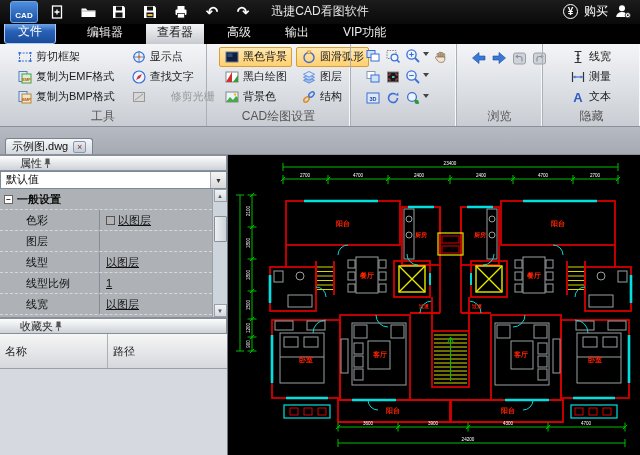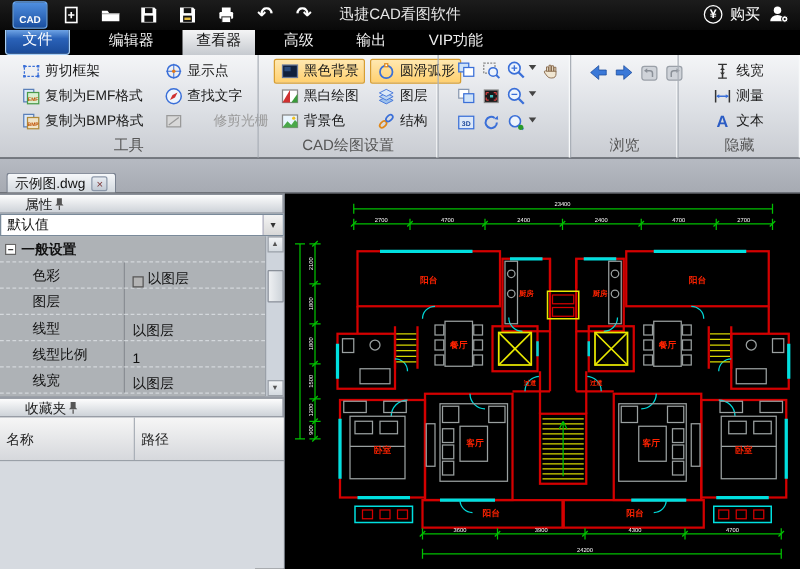--- a/index.html
+++ b/index.html
@@ -64,21 +64,21 @@
   .preset { height:18px; margin:0; background:#fff; border:1px solid #7a8a9a; display:flex;
     justify-content:space-between; font-size:11px; color:#111; cursor:pointer; }
   .preset .txt { padding-left:5px; }
   .preset .arrowbox { width:16px; height:100%; display:flex; align-items:center; justify-content:center;
     background:linear-gradient(#f4f4f4,#d8d8d8); border-left:1px solid #aab; font-size:7px; color:#333; }
   .gridwrap { height:129px; display:flex; border-bottom:1px solid #8a9099; }
   .grows { flex:1; background:#aeb2b6; overflow:hidden; }
   .prow { height:21px; display:flex; align-items:center; border-bottom:1px dashed #d4d8dc; font-size:11px; color:#111; cursor:default; }
   .pname { width:100px; padding-left:26px; border-right:1px solid #8a8e94; height:100%; display:flex; align-items:center; }
   .pname.grp { padding-left:4px; gap:4px; font-weight:bold; border-right:none; }
-  .pval { flex:1; padding-left:6px; display:flex; align-items:flex-end; gap:3px; height:100%; }
+  .pval { flex:1; padding-left:6px; display:flex; align-items:center; gap:3px; height:100%;text-decoration:underline; }
   .minusbox { width:9px; height:9px; background:#fff; border:1px solid #666; font-size:8px; line-height:7px; text-align:center; color:#222; }
   .swatch { width:9px; height:9px; background:#b4b4b4; border:1px solid #555; }
   .vscroll { width:15px; background:#ced4dc; border-left:1px solid #9aa0a8; display:flex; flex-direction:column; align-items:center; }
   .sarrow { width:13px; height:13px; font-size:6px; color:#555; text-align:center; line-height:13px;
     background:linear-gradient(#f2f4f6,#d4dae0); border:1px solid #9aa0a8; cursor:pointer; }
   .sthumb { width:13px; height:26px; margin-top:14px; background:linear-gradient(90deg,#eef0f2,#cdd3d9);
     border:1px solid #8a9099; border-radius:1px; cursor:grab; }
   .sspace { flex:1; }
   .favcols { height:35px; display:flex; background:linear-gradient(#f6f6f6,#d6d8dc); border-bottom:1px solid #9aa0a8; font-size:11px; color:#222; }
   .favcols .c1 { width:108px; padding-left:5px; border-right:1px solid #aab0b8; display:flex; align-items:center; }

